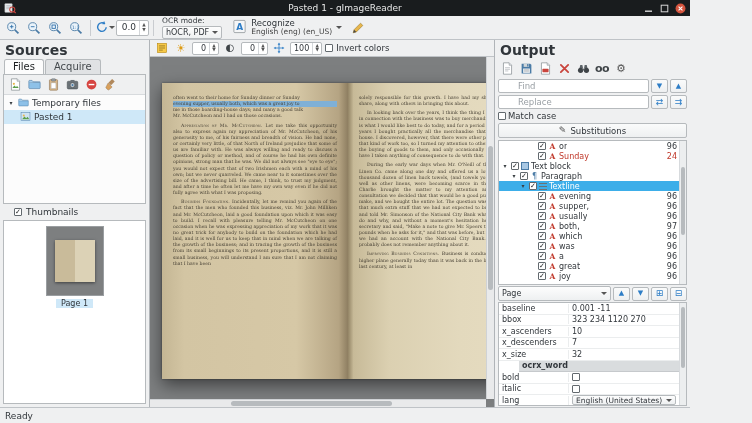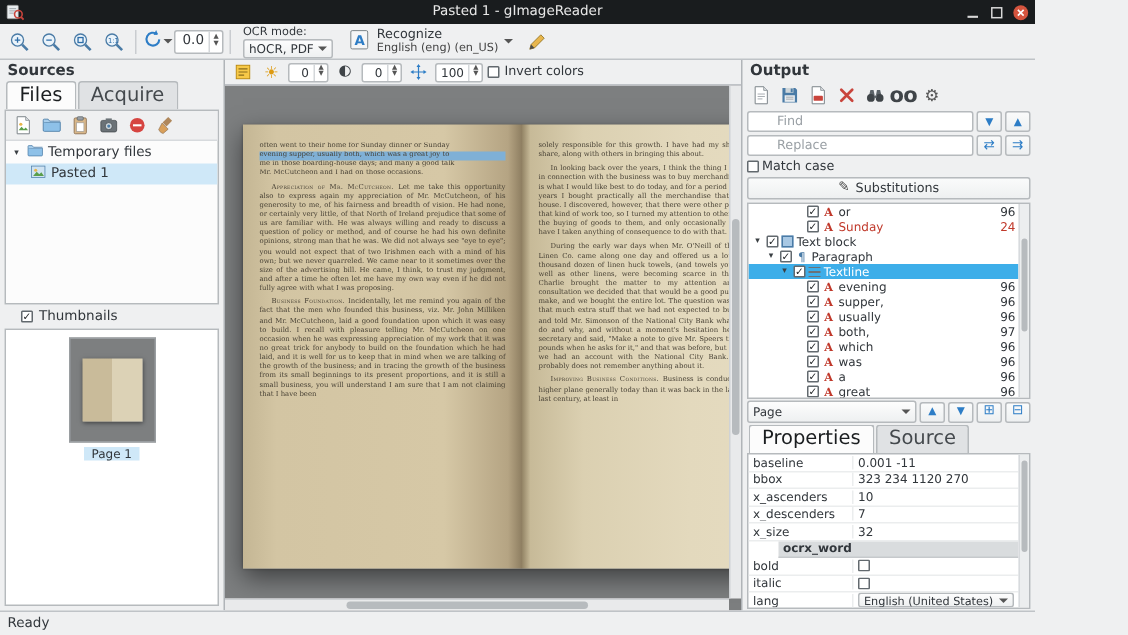--- a/index.html
+++ b/index.html
@@ -34,23 +34,23 @@
   .combo{display:flex;align-items:center;background:linear-gradient(#fdfdfd,#eef0f1);border:1px solid #b6babd;border-radius:2px;height:13px;font-size:8px;padding:0 3px;gap:3px;}
   .carr{margin-left:auto;width:0;height:0;border-left:3px solid transparent;border-right:3px solid transparent;border-top:3.5px solid #555;flex:none;}
   .recbtn{display:flex;align-items:center;gap:4px;height:21px;padding:0 5px;border-radius:2px;flex:none;}
   .recbtn svg{width:15px;height:15px;}
   .rectxt{display:flex;flex-direction:column;align-items:flex-start;line-height:1.12;}
   .rectxt .t1{font-size:8.5px;}
   .rectxt .t2{font-size:7.5px;color:#444;}
 
   
   .content{flex:1;display:flex;min-height:0;}
-  .panel-h{font-weight:bold;font-size:10px;padding:2px 5px 1px;flex:none;}
+  .panel-h{font-weight:bold;font-size:14px;padding:2px 5px 1px;flex:none;}
   .tabs{display:flex;padding:0 4px;gap:1px;flex:none;}
-  .tab{padding:1px 8px 2px;font-size:13px;background:#e0e2e4;border:1px solid #b6babd;border-bottom:none;border-radius:2.5px 2.5px 0 0;color:#44494d;}
+  .tab{padding:1px 8px 2px;font-size:10px;background:#e0e2e4;border:1px solid #b6babd;border-bottom:none;border-radius:2.5px 2.5px 0 0;color:#44494d;}
   .tab.active{background:#fcfcfc;color:#1b1e20;}
 
   
   .sources{width:150px;flex:none;display:flex;flex-direction:column;border-right:1px solid #b0b4b8;background:#eff0f1;}
   .src-box{height:130px;margin:0 3px;border:1px solid #b6babd;background:#fcfcfc;display:flex;flex-direction:column;flex:none;}
   .src-toolbar{display:flex;gap:1px;padding:1px 2px;background:#eff0f1;border-bottom:1px solid #d7dadd;flex:none;}
   .ftree{flex:1;overflow:hidden;padding-top:1px;}
   .frow{display:flex;align-items:center;gap:3px;height:14px;font-size:9px;padding-left:3px;white-space:nowrap;}
   .frow svg{width:11px;height:11px;flex:none;}
   .frow.child{padding-left:16px;}
@@ -418,21 +418,21 @@
           </span>
           <span class="tbtn small">
             <svg viewBox="0 0 16 16">
               <path d="M4 3.6h2.6l.9 4.4H3zM9.4 3.6H12l1 4.4H8.6z" fill="#5c6368"></path>
               <circle cx="4.4" cy="10.2" r="3.2" fill="#3f4448"></circle>
               <circle cx="11.6" cy="10.2" r="3.2" fill="#3f4448"></circle>
               <rect x="6.8" y="8.2" width="2.4" height="2" fill="#5c6368"></rect>
             </svg>
           </span>
           <span class="tbtn small">
-            <span class="g" style="color:#3f4448;font-weight:bold;font-size:14px;letter-spacing:-.5px">oo</span>
+            <span class="g" style="color:#3f4448;font-weight:bold;font-size:11px;letter-spacing:-.5px">oo</span>
           </span>
           <span class="tbtn small">
             <span class="g" style="color:#555;font-size:11px">⚙</span>
           </span>
         </div>
       <div class="row">
         <input class="tinput" placeholder="Find" style="">
         <span class="sbtn">
             <span class="g" style="color:#2d7dc6;font-size:7px">▼</span>
           </span>
@@ -569,24 +569,20 @@
           </span>
         <span class="sbtn">
             <span class="g" style="color:#2d7dc6;font-size:7px">▼</span>
           </span>
         <span class="sbtn">
             <span class="g" style="color:#2d7dc6;font-size:9px">⊞</span>
           </span>
         <span class="sbtn">
             <span class="g" style="color:#2d7dc6;font-size:9px">⊟</span>
           </span>
-      </div>
-      <div class="tabs">
-        <span class="tab active">Properties</span>
-        <span class="tab">Source</span>
       </div>
       <div class="props">
         <div class="props-rows" id="propsRows">
             <div class="prow">
               <span class="pkey">baseline</span>
               <span class="pval">0.001 -11</span>
             </div>
             <div class="prow">
               <span class="pkey">bbox</span>
               <span class="pval">323 234 1120 270</span>

